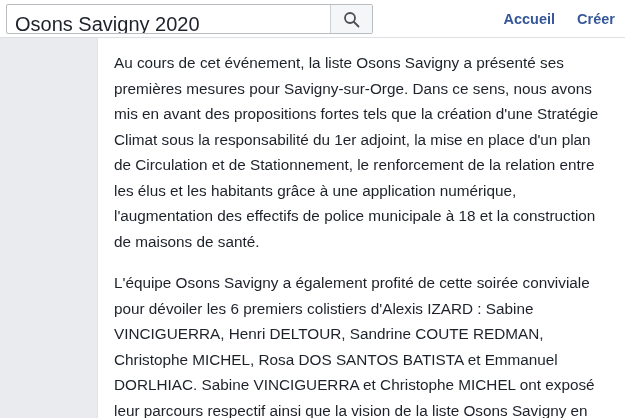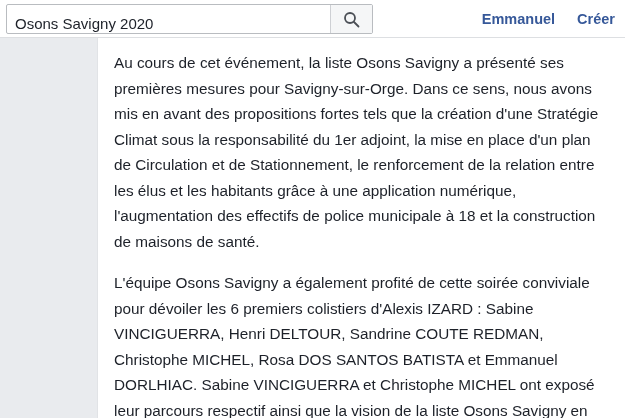--- a/index.html
+++ b/index.html
@@ -43,21 +43,21 @@
     box-sizing: border-box;
     display: flex;
     align-items: stretch;
   }
   .search-input {
     flex: 1 1 auto;
     border: 0;
     outline: none;
     background: transparent;
     font-family: "Liberation Sans", sans-serif;
-    font-size: 15px;
+    font-size: 20px;
     color: #1d2129;
     padding: 0 8px;
     line-height: 28px;
     margin-top: 9px;
   }
   .search-btn {
     width: 42px;
     background: #f5f6f7;
     border: 0;
     border-left: 1px solid #ced0d4;
@@ -131,21 +131,21 @@
         <span>
           <svg width="17" height="17" viewBox="0 0 17 17" aria-hidden="true">
             <circle cx="7" cy="7" r="5" fill="none" stroke="#4b4f56" stroke-width="1.8"></circle>
             <line x1="11" y1="11" x2="15.5" y2="15.5" stroke="#4b4f56" stroke-width="1.8" stroke-linecap="round"></line>
           </svg>
         </span>
       </button>
     </div>
 
     <div class="topbar-links">
-      <a class="topbar-link" href="#">Emmanuel</a>
+      <a class="topbar-link" href="#">Accueil</a>
       <a class="topbar-link" href="#">Créer</a>
     </div>
 
   </div>
 
   <div class="content-area">
     <div class="article">
       <p class="para">Au cours de cet événement, la liste Osons Savigny a présenté ses premières mesures pour Savigny-sur-Orge. Dans ce sens, nous avons mis en avant des propositions fortes tels que la création d'une Stratégie Climat sous la responsabilité du 1er adjoint, la mise en place d'un plan de Circulation et de Stationnement, le renforcement de la relation entre les élus et les habitants grâce à une application numérique, l'augmentation des effectifs de police municipale à 18 et la construction de maisons de santé.</p>
       <p class="para">L'équipe Osons Savigny a également profité de cette soirée conviviale pour dévoiler les 6 premiers colistiers d'Alexis IZARD : Sabine VINCIGUERRA, Henri DELTOUR, Sandrine COUTE REDMAN, Christophe MICHEL, Rosa DOS SANTOS BATISTA et Emmanuel DORLHIAC. Sabine VINCIGUERRA et Christophe MICHEL ont exposé leur parcours respectif ainsi que la vision de la liste Osons Savigny en matière d'éducation et de sécurité tandis qu'Alexis IZARD a présenté la Charte éthique de l'élu local que chaque colistier et lui-même ont d'ores et déjà signée.</p>
     </div>

